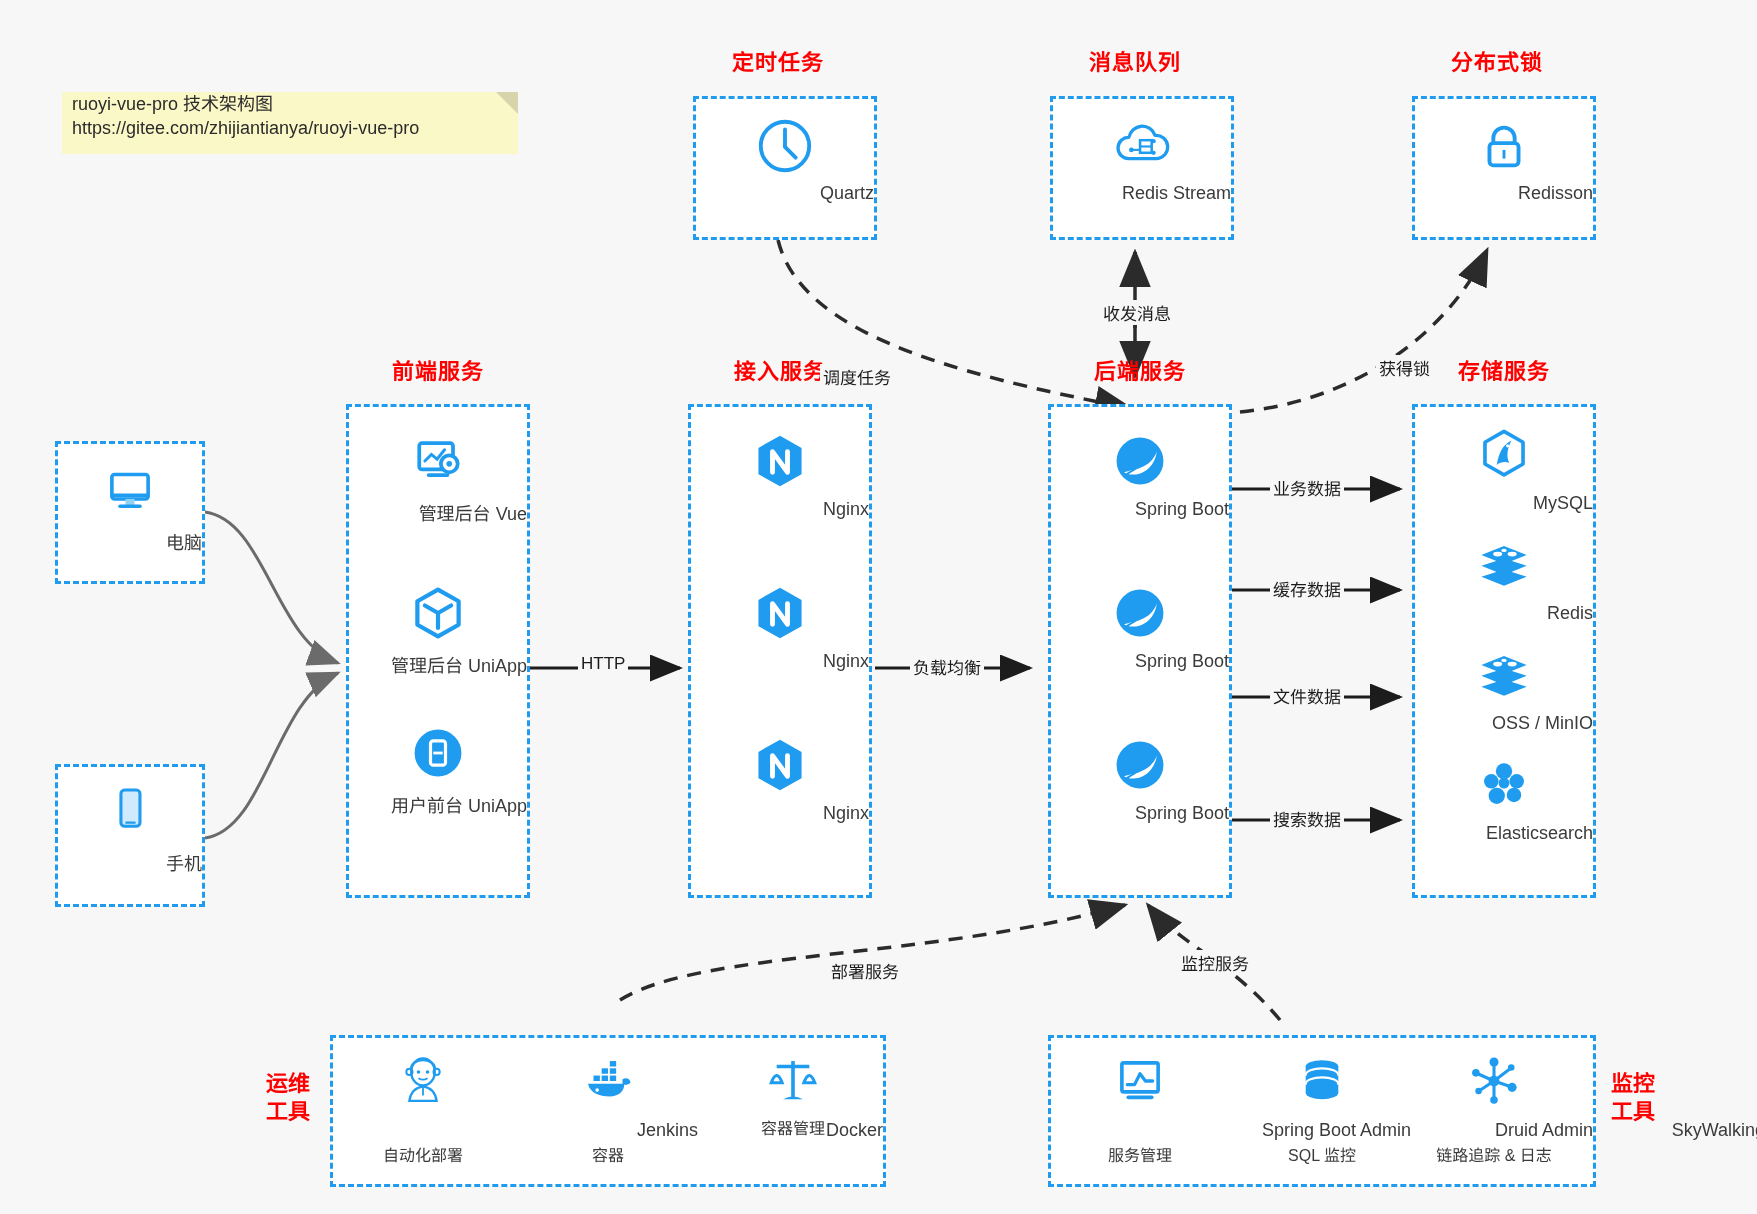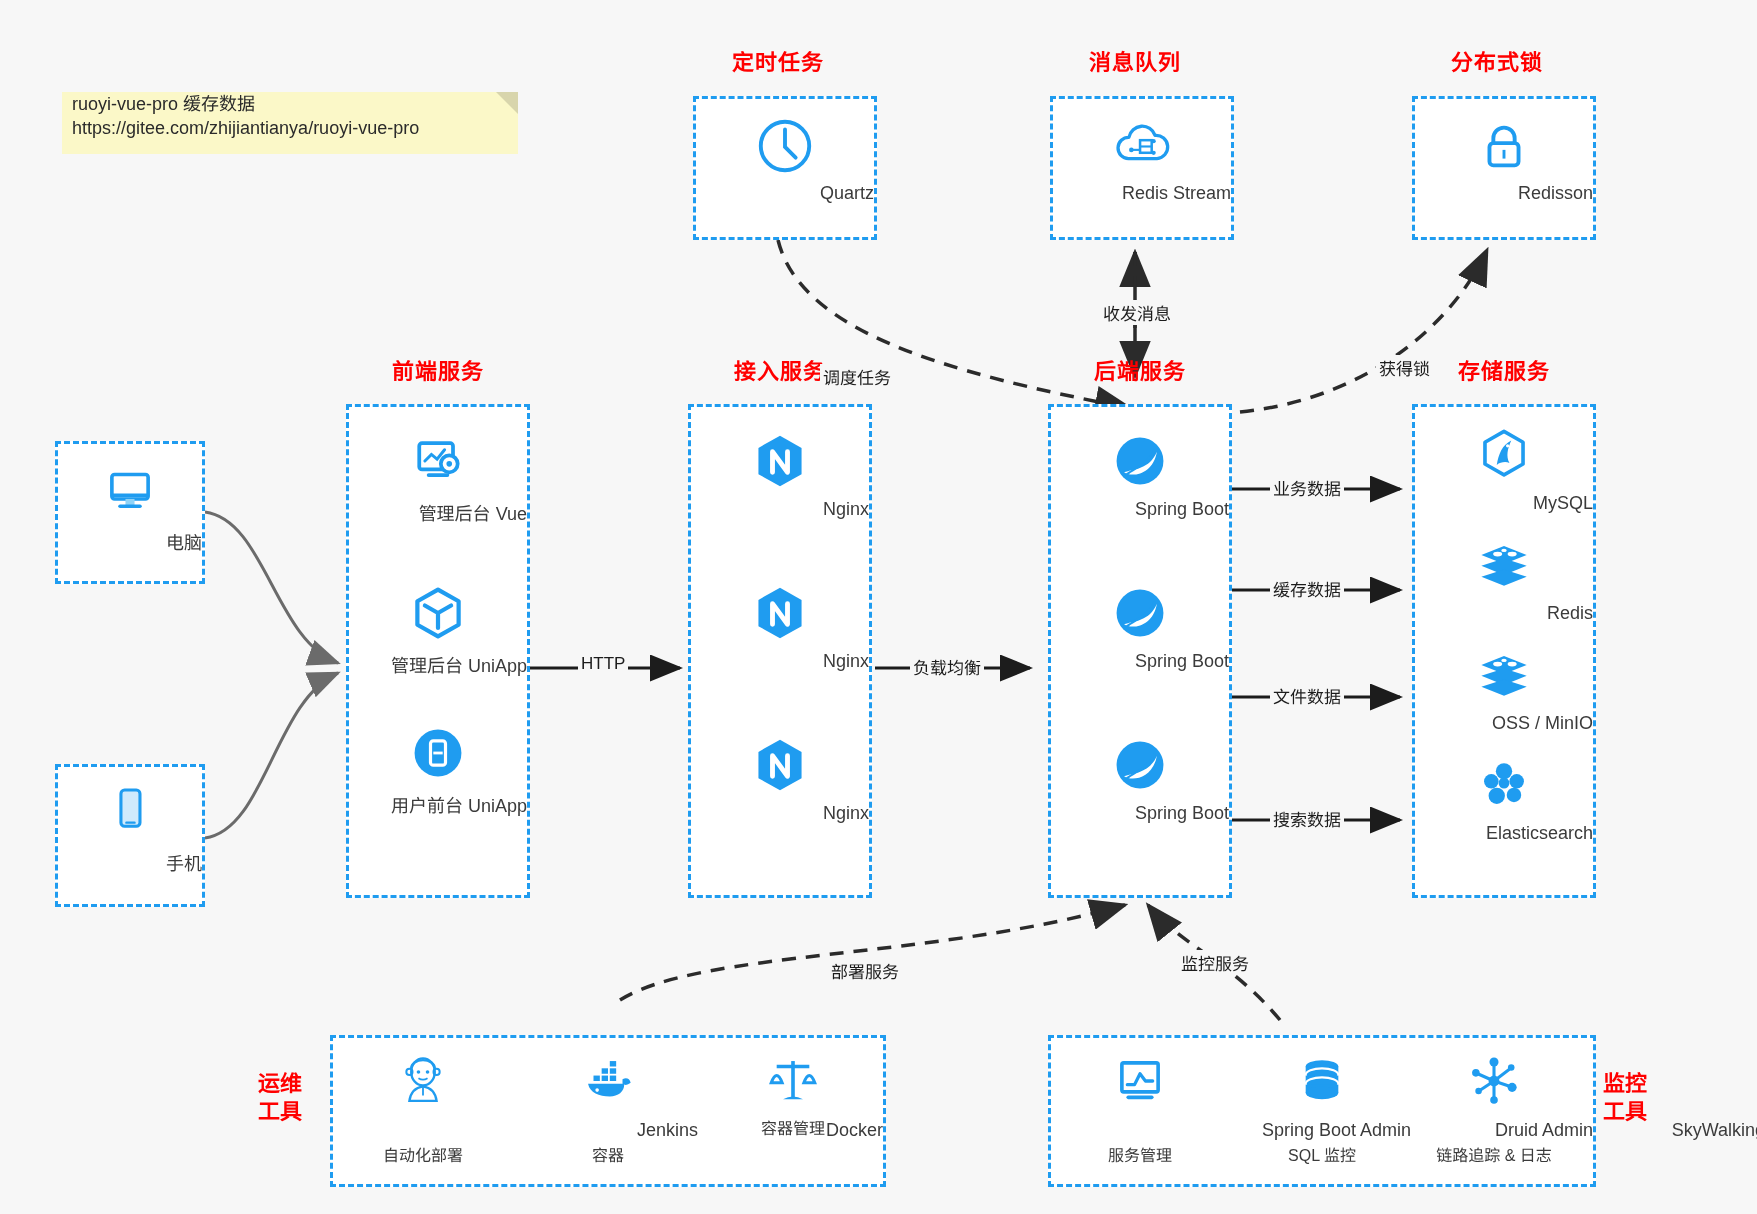--- a/index.html
+++ b/index.html
@@ -66,20 +66,21 @@
     text-align: center;
   }
   .sidetitle {
     position: absolute;
     color: #ff0000;
     font-weight: bold;
     font-size: 22px;
     line-height: 28px;
     white-space: nowrap;
     z-index: 3;
+    text-align: center;
   }
 
   
   .item {
     position: absolute;
     width: 100%;
     text-align: center;
   }
   .item .ico {
     display: block;
@@ -157,21 +158,21 @@
 
     <path d="M1240,412 C1360,400 1450,330 1487,250" fill="none" stroke="#2b2b2b" stroke-width="3.5" stroke-dasharray="14 10" marker-end="url(#ahd)"></path>
 
     <path d="M620,1000 C700,950 930,960 1125,905" fill="none" stroke="#2b2b2b" stroke-width="3.5" stroke-dasharray="14 10" marker-end="url(#ahd)"></path>
 
     <path d="M1280,1020 C1230,960 1180,945 1148,905" fill="none" stroke="#2b2b2b" stroke-width="3.5" stroke-dasharray="14 10" marker-end="url(#ahd)"></path>
   </svg>
 
   <div class="sticky">
     <div class="fold"></div>
-    <div class="line">ruoyi-vue-pro 缓存数据</div>
+    <div class="line">ruoyi-vue-pro 技术架构图</div>
     <div class="line">https://gitee.com/zhijiantianya/ruoyi-vue-pro</div>
   </div>
 
   <div class="grouptitle" style="left:693px; top:44px; width:170px;">定时任务</div>
   <div class="box" style="left:693px; top:96px; width:184px; height:144px;">
     <div class="item" style="top:16px;">
       <span class="ico">
         <svg width="62" height="62" viewBox="0 0 64 64">
           <circle cx="32" cy="32" r="25" fill="none" stroke="#1f9cf0" stroke-width="4"></circle>
           <path d="M32 15 L32 33 L43 44" fill="none" stroke="#1f9cf0" stroke-width="4" stroke-linecap="round"></path>

